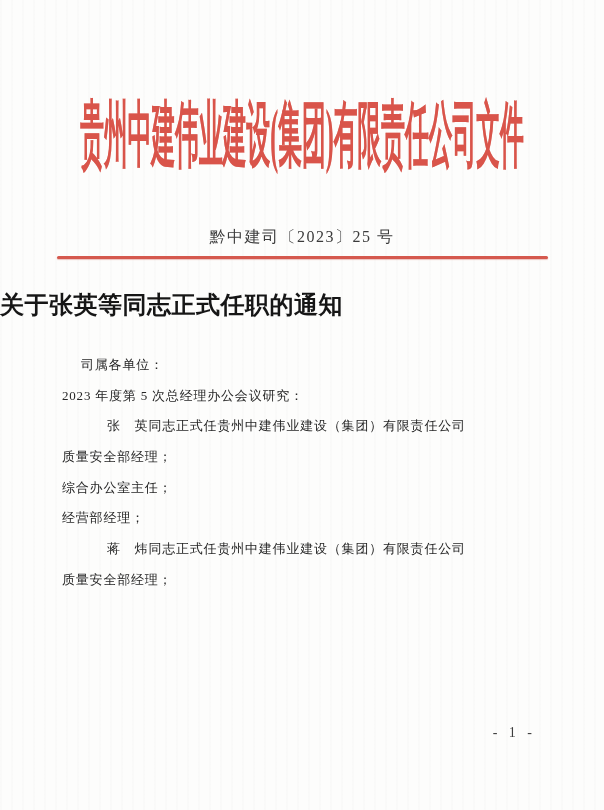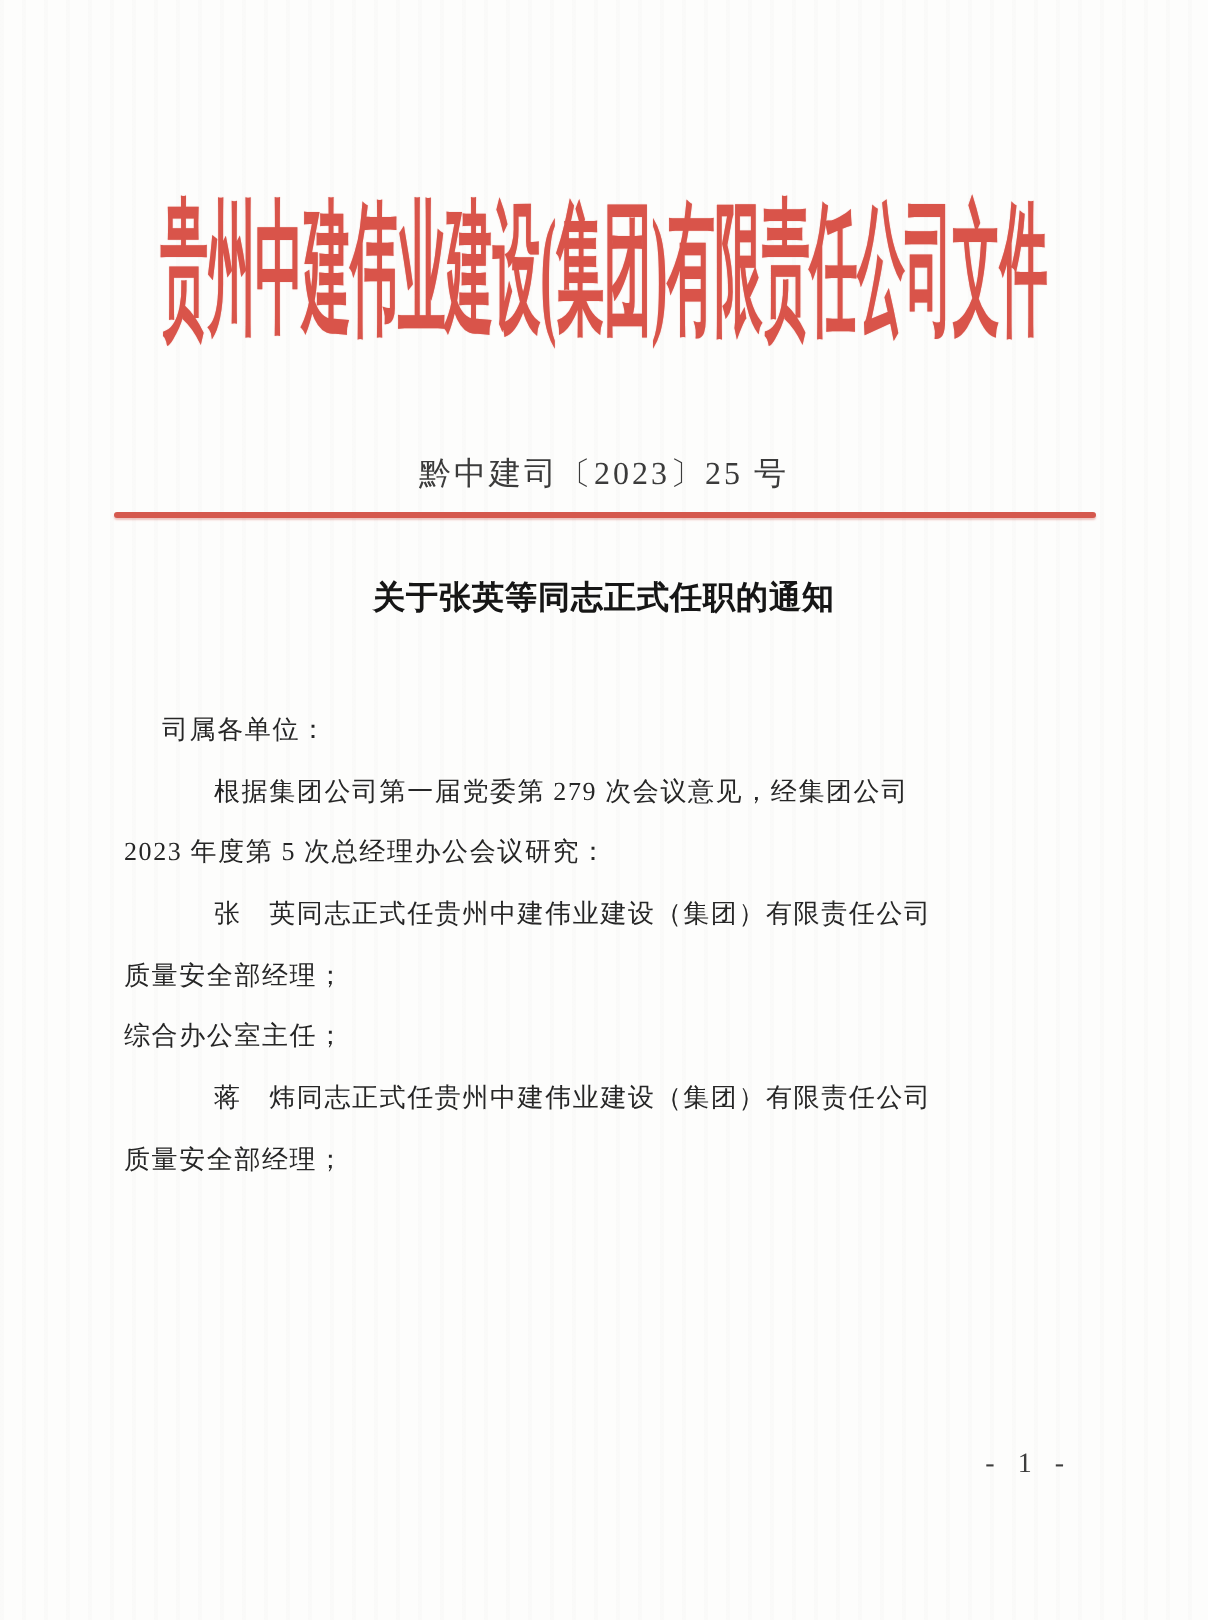--- a/index.html
+++ b/index.html
@@ -58,22 +58,21 @@
     background: #d5594e;
     border-radius: 2px;
     box-shadow: 0 1px 1px rgba(213,89,78,0.35);
   }
 
   
   .subject {
     position: absolute;
     top: 289px; left: 0;
     width: 604px;
-    text-align: center;
-    font-size: 16px;
+    font-size: 24px;
     font-weight: bold;
     letter-spacing: 0.5px;
     color: #161616;
   }
 
   
   .body {
     position: absolute;
     top: 350px; left: 62px;
     width: 486px;
@@ -108,24 +107,24 @@
   </div>
 
   <div class="doc-number">黔中建司〔2023〕25 号</div>
 
   <div class="red-line"></div>
 
   <h1 class="subject">关于张英等同志正式任职的通知</h1>
 
   <div class="body">
     <p class="line salutation">司属各单位：</p>
-    <p class="line para-start">根据集团公司第一届党委第 279 次会议意见，经集团公司</p>
     <p class="line">2023 年度第 5 次总经理办公会议研究：</p>
     <p class="line para-start">张　英同志正式任贵州中建伟业建设（集团）有限责任公司</p>
     <p class="line">质量安全部经理；</p>
     <p class="line">综合办公室主任；</p>
+    <p class="line">经营部经理；</p>
     <p class="line para-start">蒋　炜同志正式任贵州中建伟业建设（集团）有限责任公司</p>
     <p class="line">质量安全部经理；</p>
   </div>
 
   <div class="page-number">- 1 -</div>
 
 </div>
 
 </body></html>

